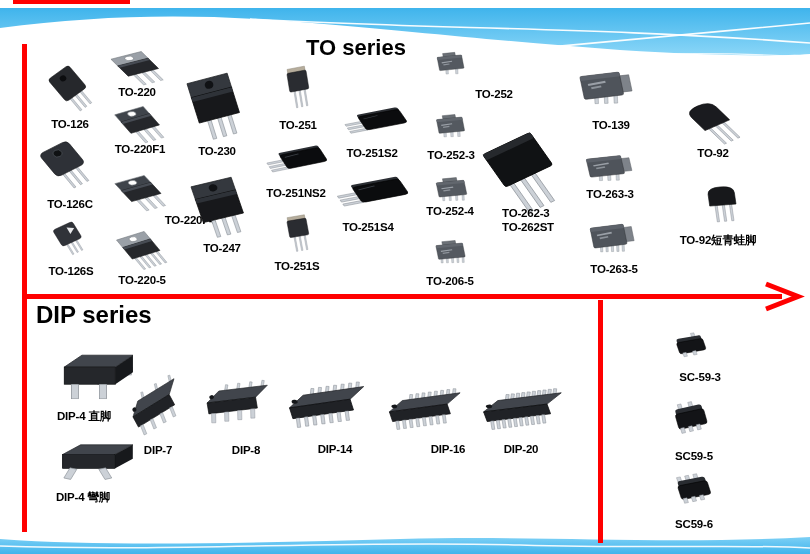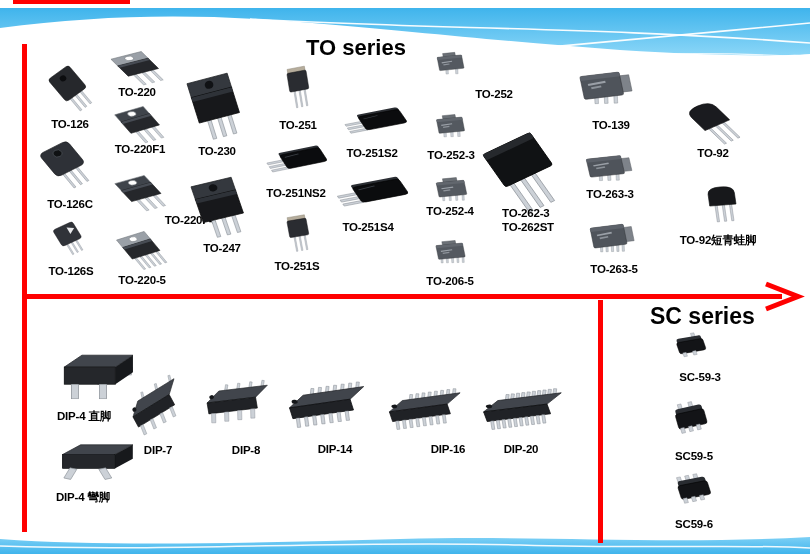--- a/index.html
+++ b/index.html
@@ -58,21 +58,21 @@
 
   <div class="redline" id="red-topbar"></div>
   <div class="redline" id="red-vline-left"></div>
   <div class="redline" id="red-vline-mid"></div>
   <svg class="abs" style="left:20px;top:281px" width="790" height="32" viewBox="0 0 790 32">
     <line x1="2" y1="15.5" x2="762" y2="15.5" stroke="#ff0000" stroke-width="5"></line>
     <polyline points="746,3 778,15.5 746,28" fill="none" stroke="#ff0000" stroke-width="5"></polyline>
   </svg>
 
   <div class="sec-title" id="title-to">TO series</div>
-  <div class="sec-title" id="title-sc">SC series</div>
+  <div class="sec-title" id="title-dip">DIP series</div>
 
 <figure class="pkg" style="left: 45px; top: 64px; width: 54px; height: 50px;">
       <svg viewBox="0 0 100 100" preserveAspectRatio="none">
         <g transform="rotate(-38 50 50)">
           <rect x="35" y="60" width="4" height="34" fill="#ccd1d7" stroke="#868c93" stroke-width="0.8"></rect>
           <rect x="46.5" y="60" width="4" height="34" fill="#ccd1d7" stroke="#868c93" stroke-width="0.8"></rect>
           <rect x="58" y="60" width="4" height="34" fill="#ccd1d7" stroke="#868c93" stroke-width="0.8"></rect>
           <rect x="26" y="8" width="48" height="56" fill="#26282c" rx="6" stroke="#0f1012"></rect>
           <circle cx="50" cy="23" r="6" fill="#0c0d0f"></circle>
         </g>

